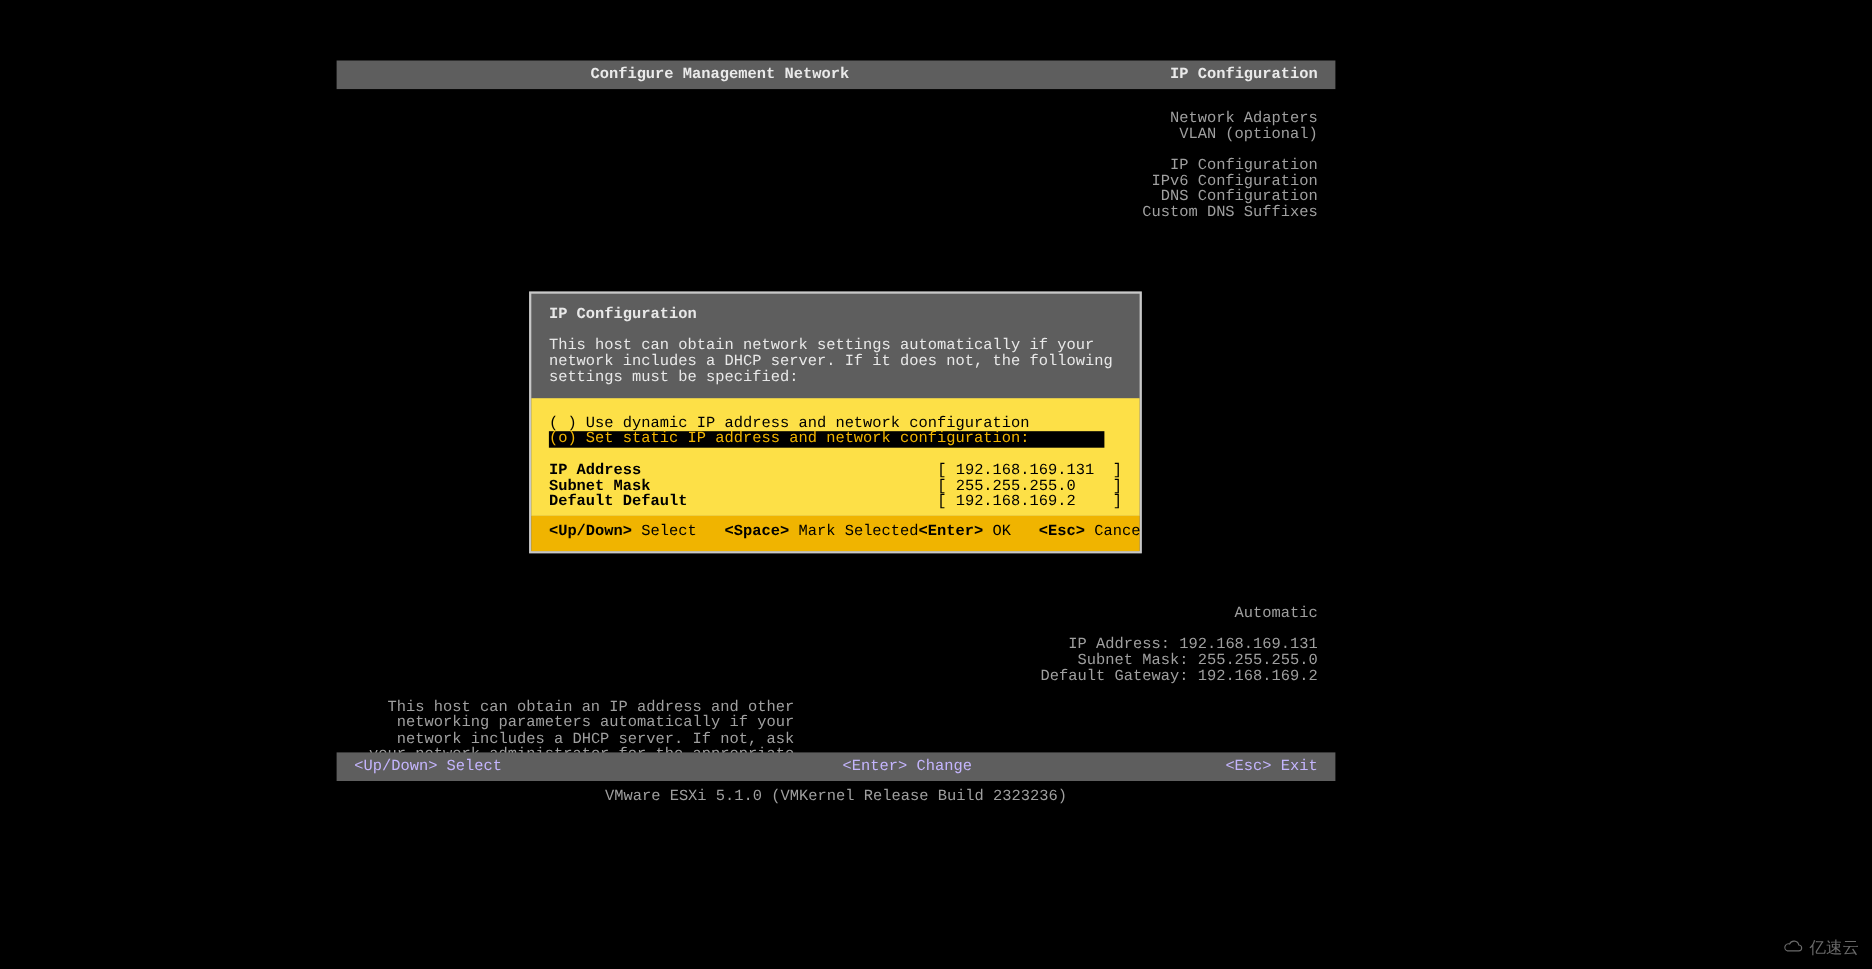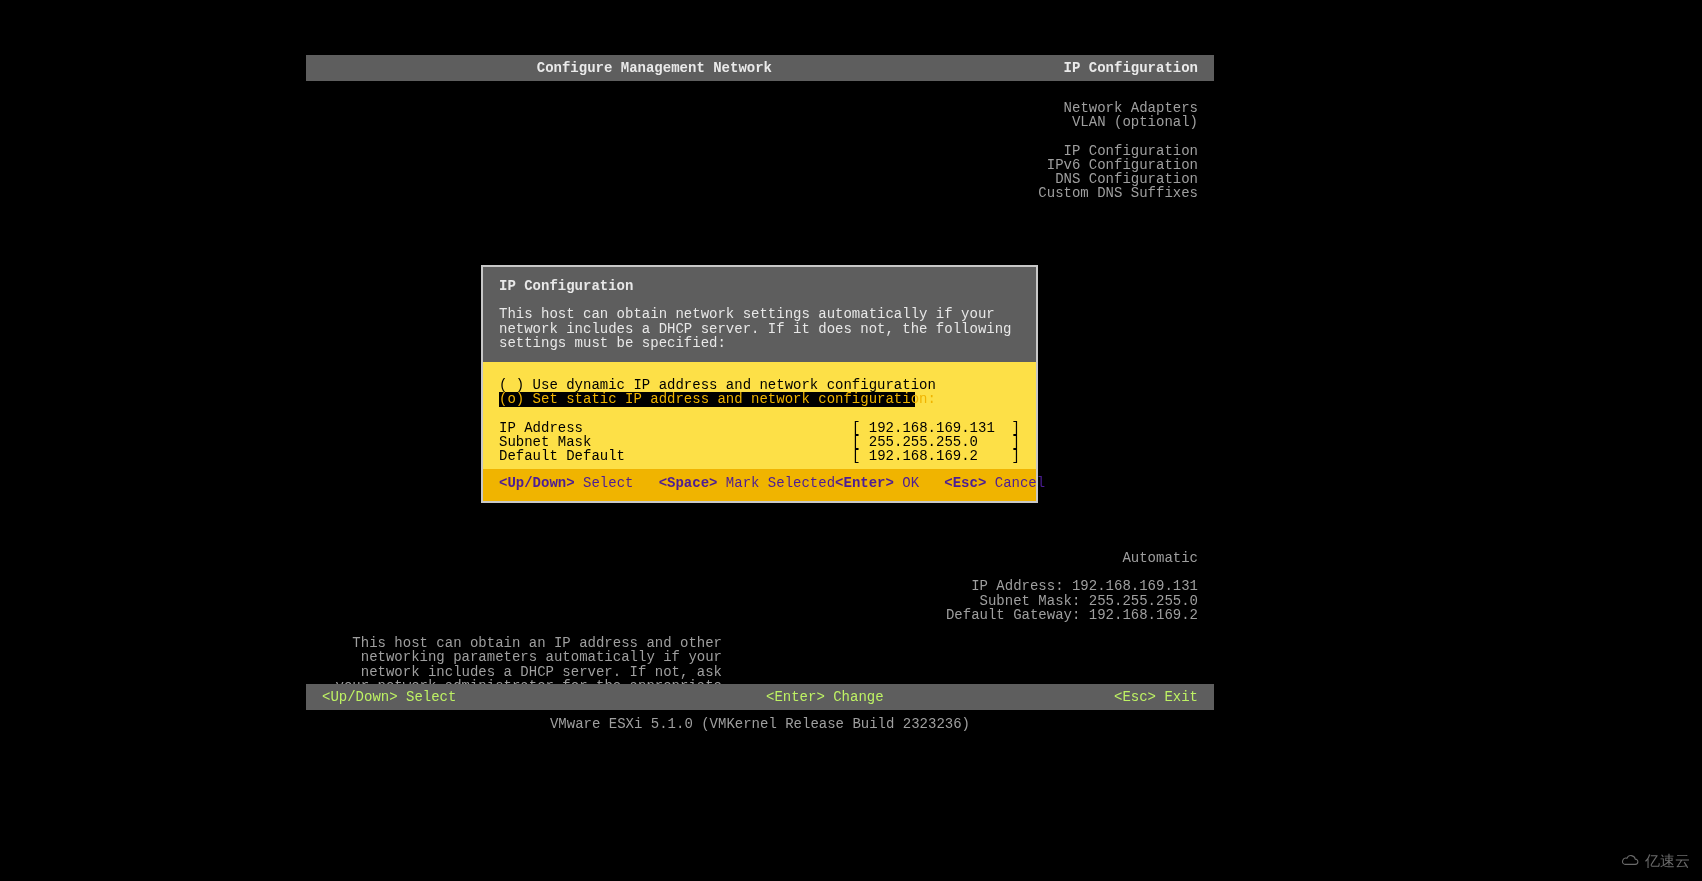--- a/index.html
+++ b/index.html
@@ -36,21 +36,21 @@
   }
   .left-col { flex:0 0 450px; color:#9f9f9f; }
   .right-col { flex:1; color:#9f9f9f; }
   .menu-item { white-space:pre; }
   .blank { height:14px; }
   .footer-bar {
     position:absolute;
     left:0; bottom:0;
     width:100%;
     background:#5e5e5e;
-    color:#bef264;
+    color:#c4b5fd;
     display:flex;
     padding:5px 16px;
   }
   .footer-center { position:absolute; left:460px; }
   .footer-right { position:absolute; right:16px; }
   .version-line {
     position:absolute;
     left:306px; top:716px;
     width:908px;
     text-align:center;
@@ -67,27 +67,27 @@
   }
   .dlg-top { padding:12px 16px; color:#e8e8e8; line-height:1.02; }
   .dlg-title { font-weight:bold; margin-bottom:14px; }
   .dlg-body {
     background:#fde047;
     color:#000;
     padding:16px 16px 6px 16px;
     line-height:1.02;
   }
   .opt { white-space:pre; }
-  .opt-selected { background:#000; color:#f0b400; display:block; width:416px; }
+  .opt-selected { background:#000; color:#f0b400; display:block; width:505px; }
   .field-row { display:flex; }
-  .field-label { flex:1; }
+  .field-label { flex:1;font-weight:bold; }
   .field-val { white-space:pre; font-family:inherit; }
   .dlg-footer {
     background:#f0b400;
-    color:#4c1d95;
+    color:#000000;
     padding:6px 16px 10px 16px;
     display:flex;
     white-space:pre;
   }
   .dlg-footer .kf { font-weight:bold; }
   .dlg-footer .grow { flex:1; }
   .watermark {
     position:absolute;
     right:12px; bottom:10px;
     color:#6a6a6a;

